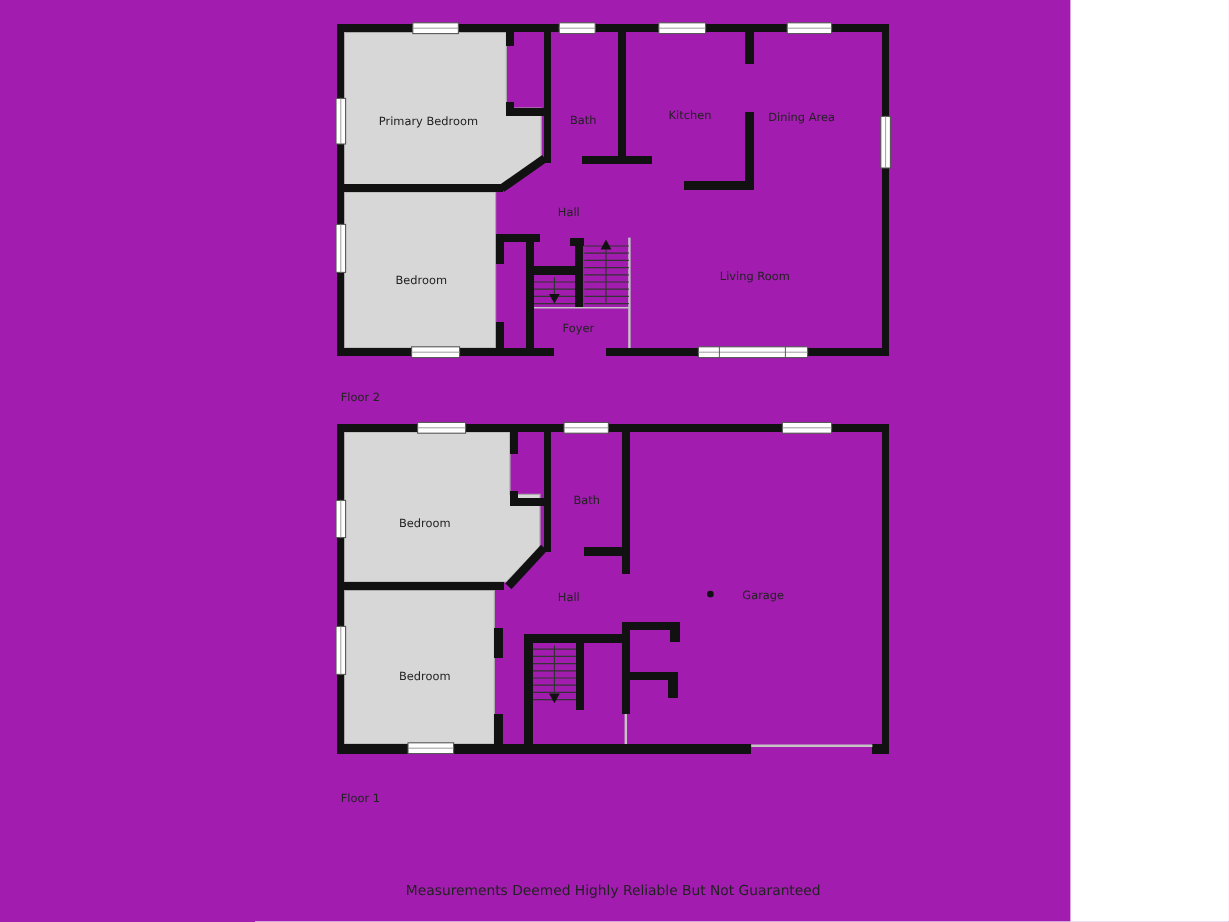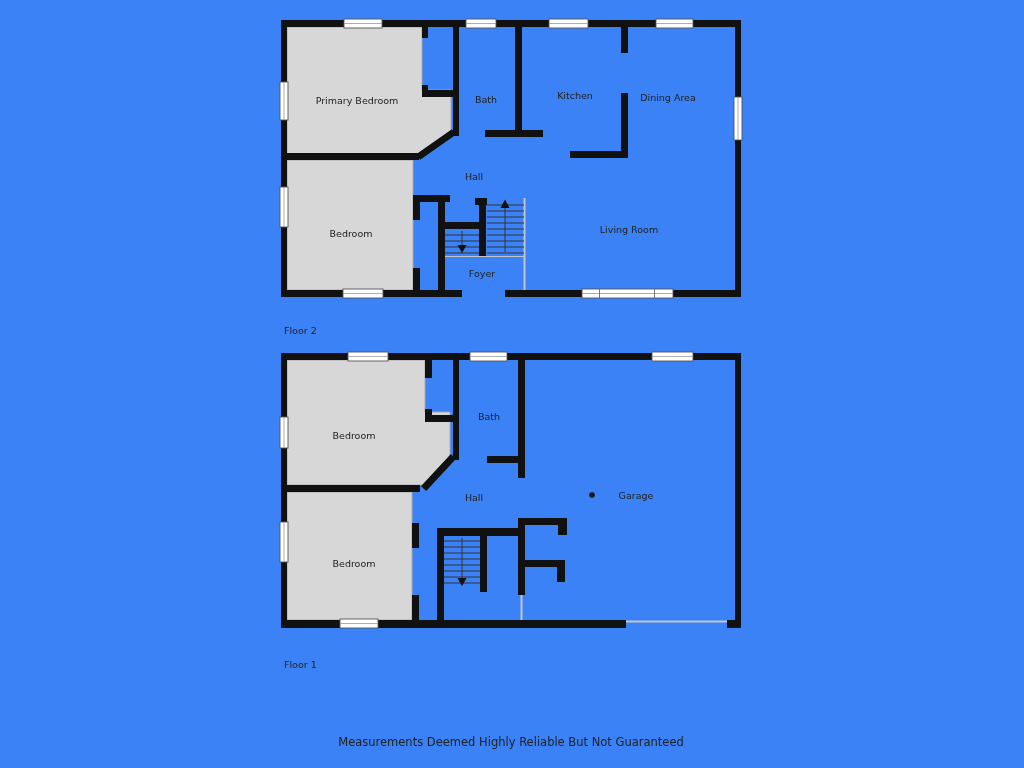--- a/index.html
+++ b/index.html
@@ -1,16 +1,16 @@
 <!DOCTYPE html>
 <html><head>
 <meta charset="utf-8">
 <style>
   html,body{margin:0;padding:0;background:#ffffff;}
-  .page{position:relative;width:1024px;height:768px;background:#3b82f6;overflow:hidden;
+  .page{position:relative;width:892px;height:768px;background:#a21caf;overflow:hidden;
         font-family:"DejaVu Sans", sans-serif;}
   svg{position:absolute;left:0;top:0;}
   text{fill:#222222;font-family:"DejaVu Sans", sans-serif;}
   .room-label{font-size:9.5px;}
   .floor-label{font-size:9.5px;}
   .disclaimer{font-size:11.5px;}
 </style>
 </head>
 <body>
 

